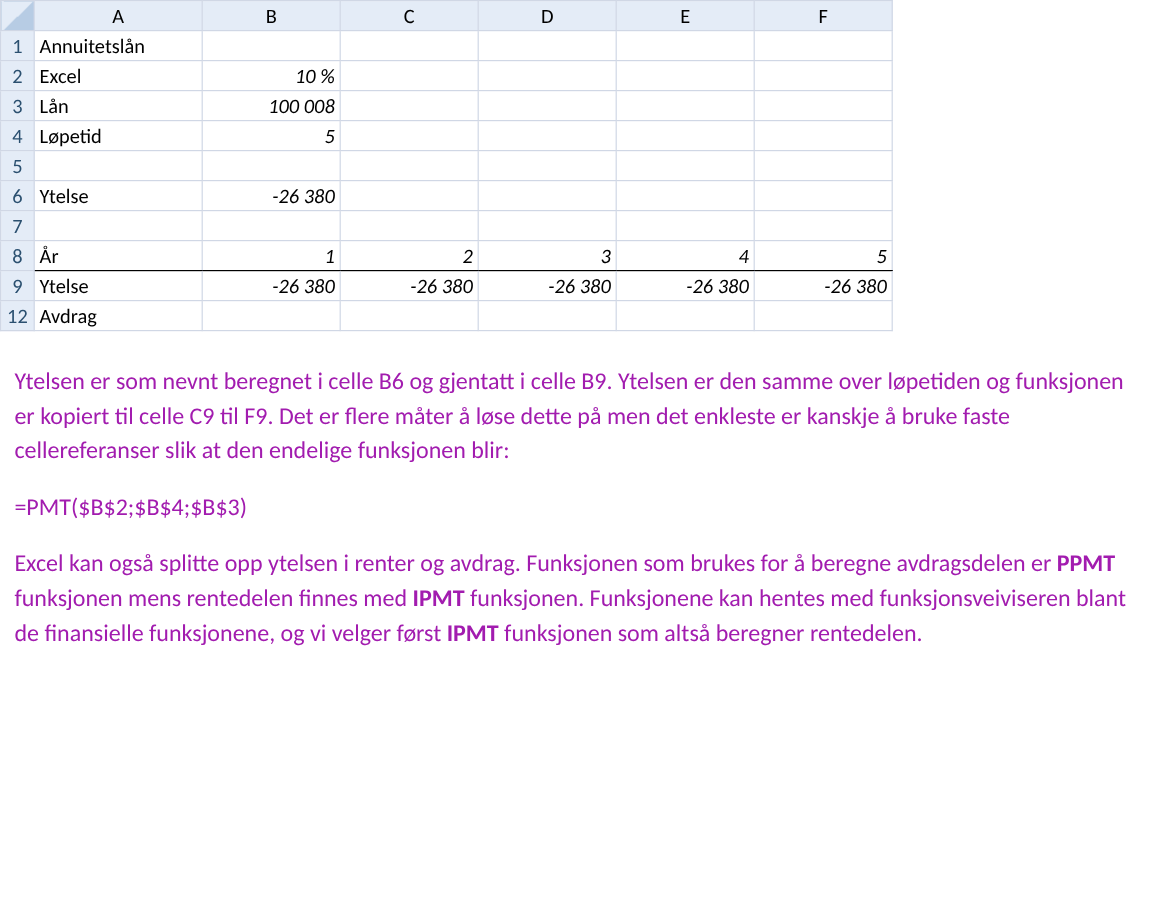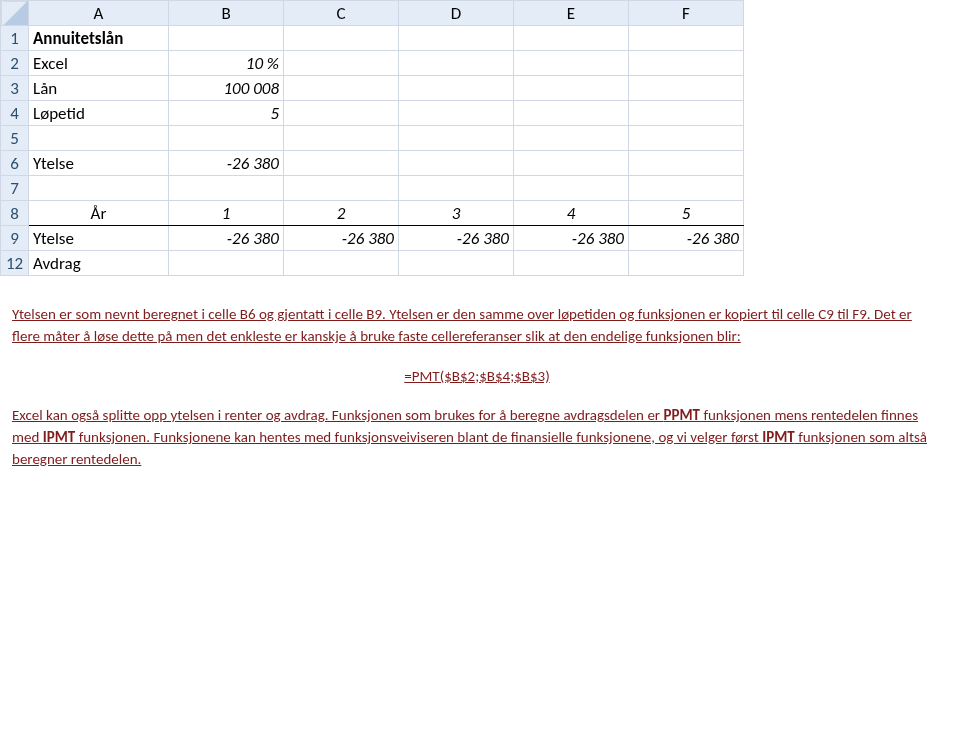--- a/index.html
+++ b/index.html
@@ -36,32 +36,31 @@
       border-right: 1px solid #9eb6ce;
     }
     .corner {
       width: 28px;
       background: linear-gradient(135deg, #e4ecf7 50%, #b7cce4 50%);
       border-right: 1px solid #9eb6ce;
       border-bottom: 1px solid #9eb6ce;
     }
     .cell { background: #fff; }
     .cell.num { text-align: right; font-style: italic; }
-    .cell.bold { font-weight: bold; }
-    .underline-row td.cell { border-bottom: 1.5px solid #000; text-align: center; }
+    .cell.bold { font-weight: normal; }
+    .underline-row td.cell { border-bottom: 1.5px solid #000; }
 
     .body-text {
       padding: 28px 18px 10px 12px;
-      font-size: 15px;
+      font-size: 20px;
       line-height: 1.45;
-      color: #7f1d1d;
-      text-decoration: underline;
+      color: #a21caf;
     }
     .body-text p { margin-bottom: 18px; }
-    .mono-formula { font-family: Calibri, sans-serif; text-align: center; }
+    .mono-formula { font-family: Calibri, sans-serif; }
     .strong { font-weight: bold; }
   </style>
 </head>
 <body>
 
 <table class="spreadsheet">
   <tbody>
       <tr>
     <td class="corner"></td>
     <td class="col-header col-header-A">A</td>

